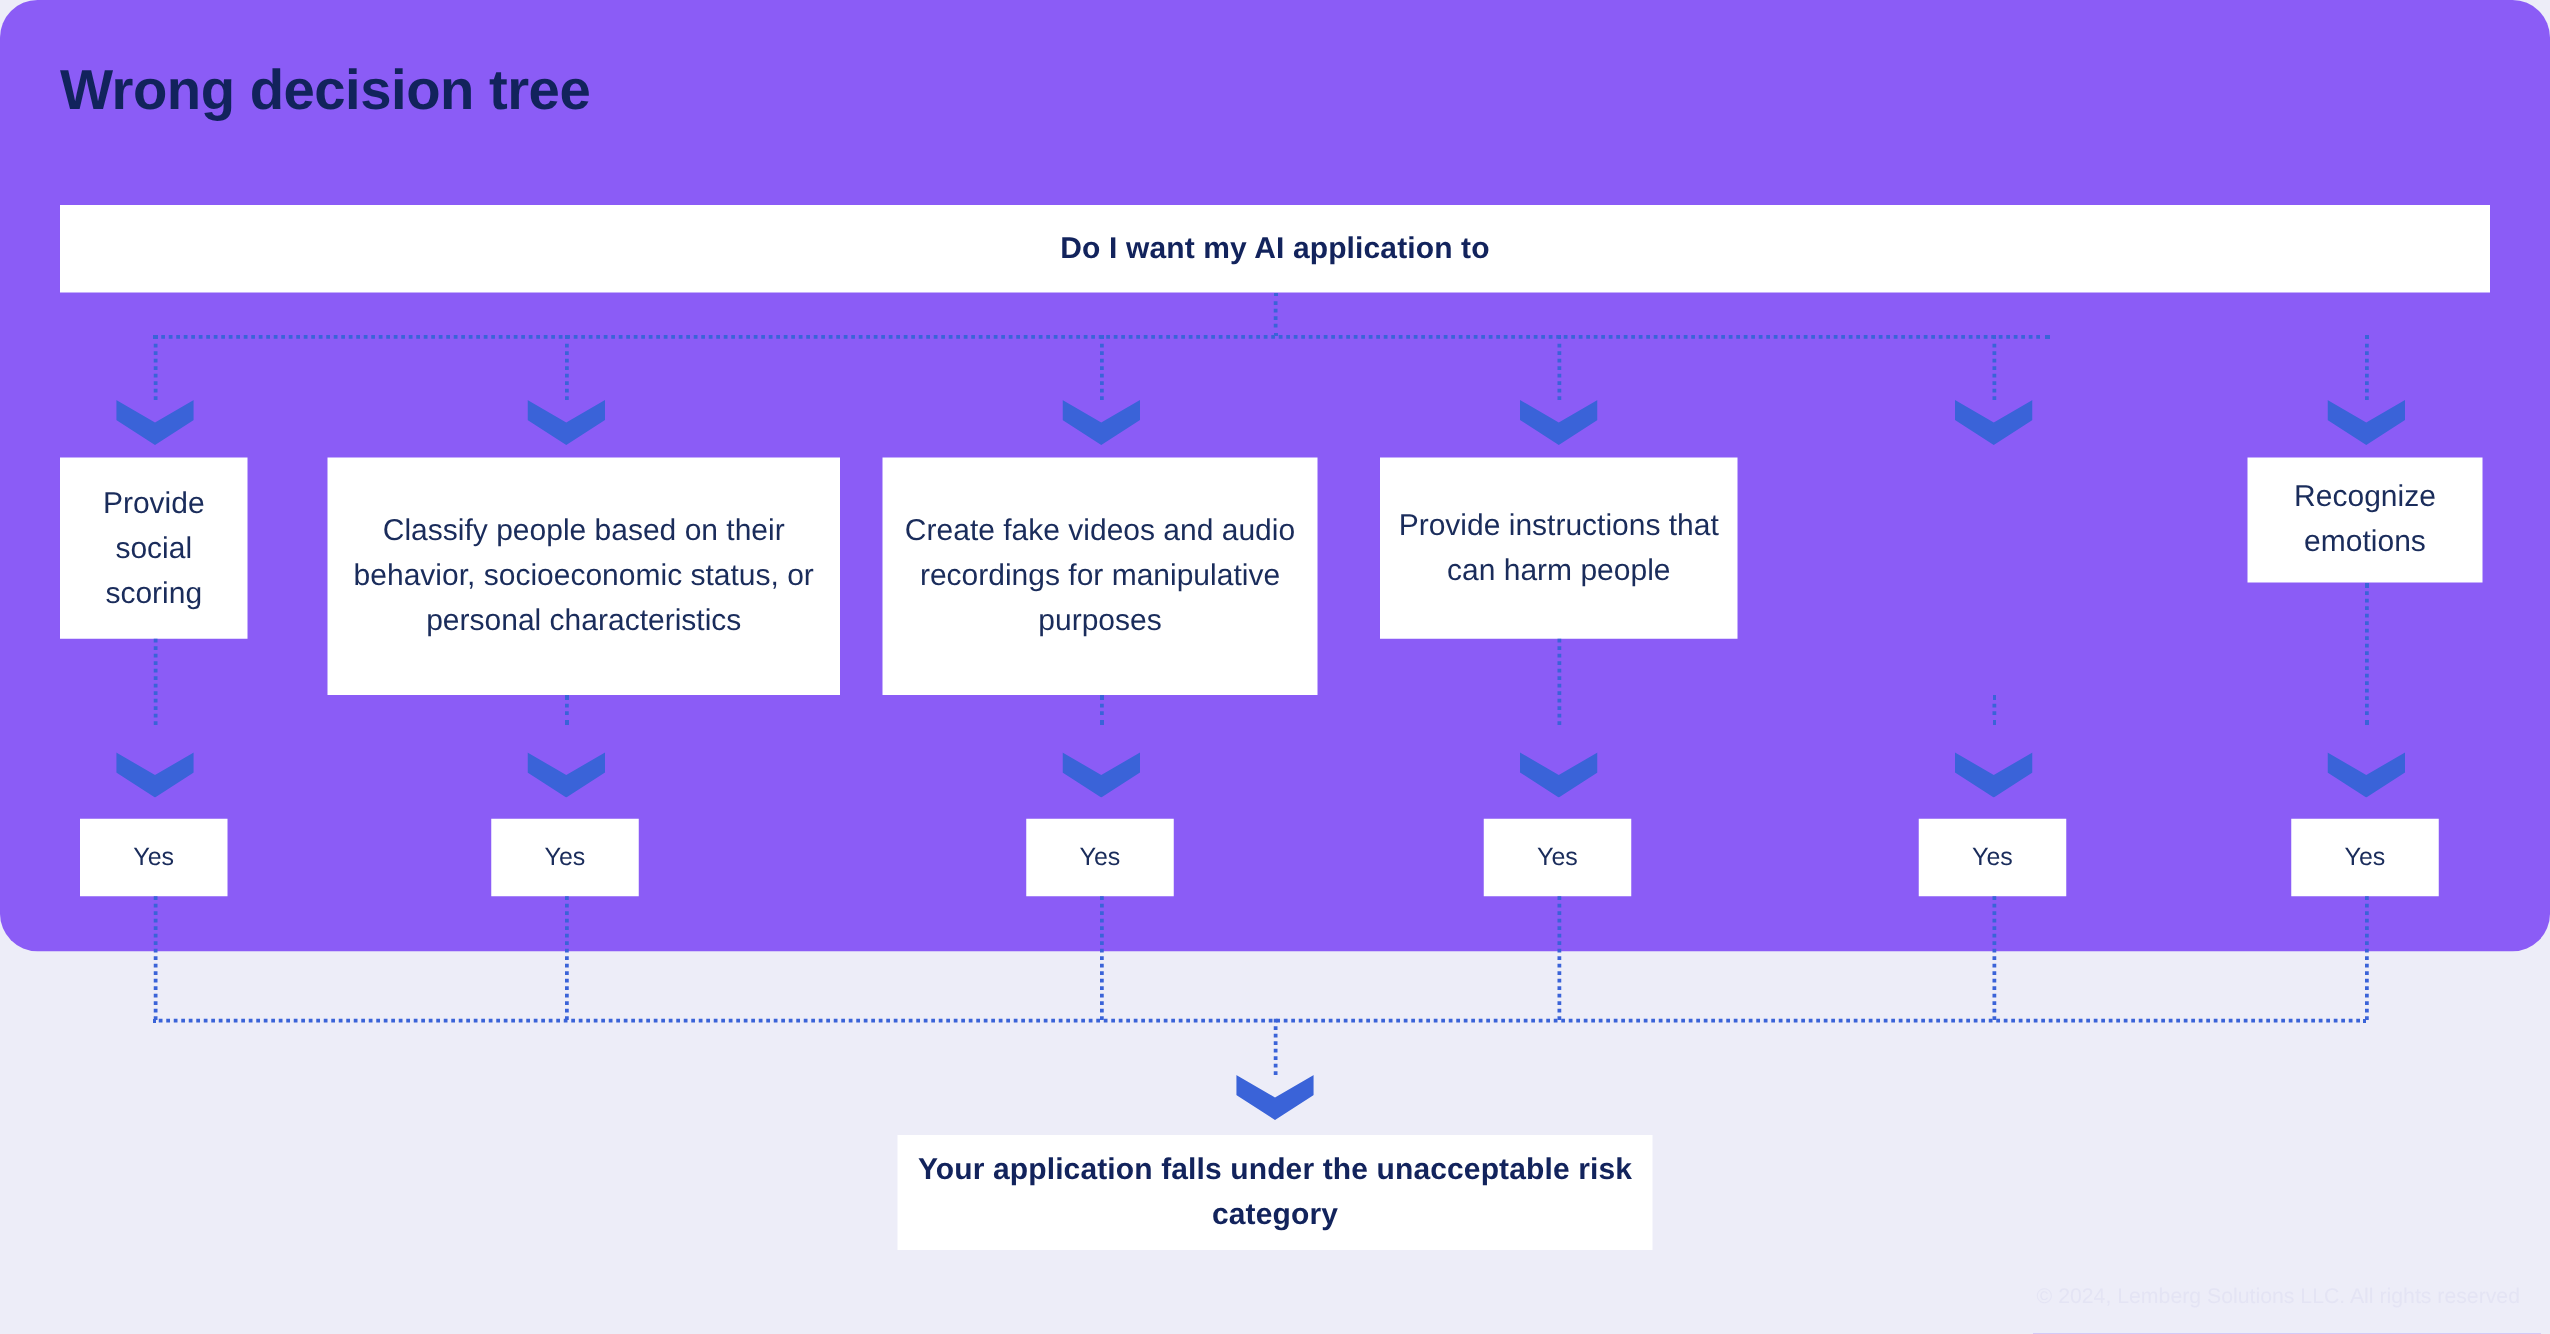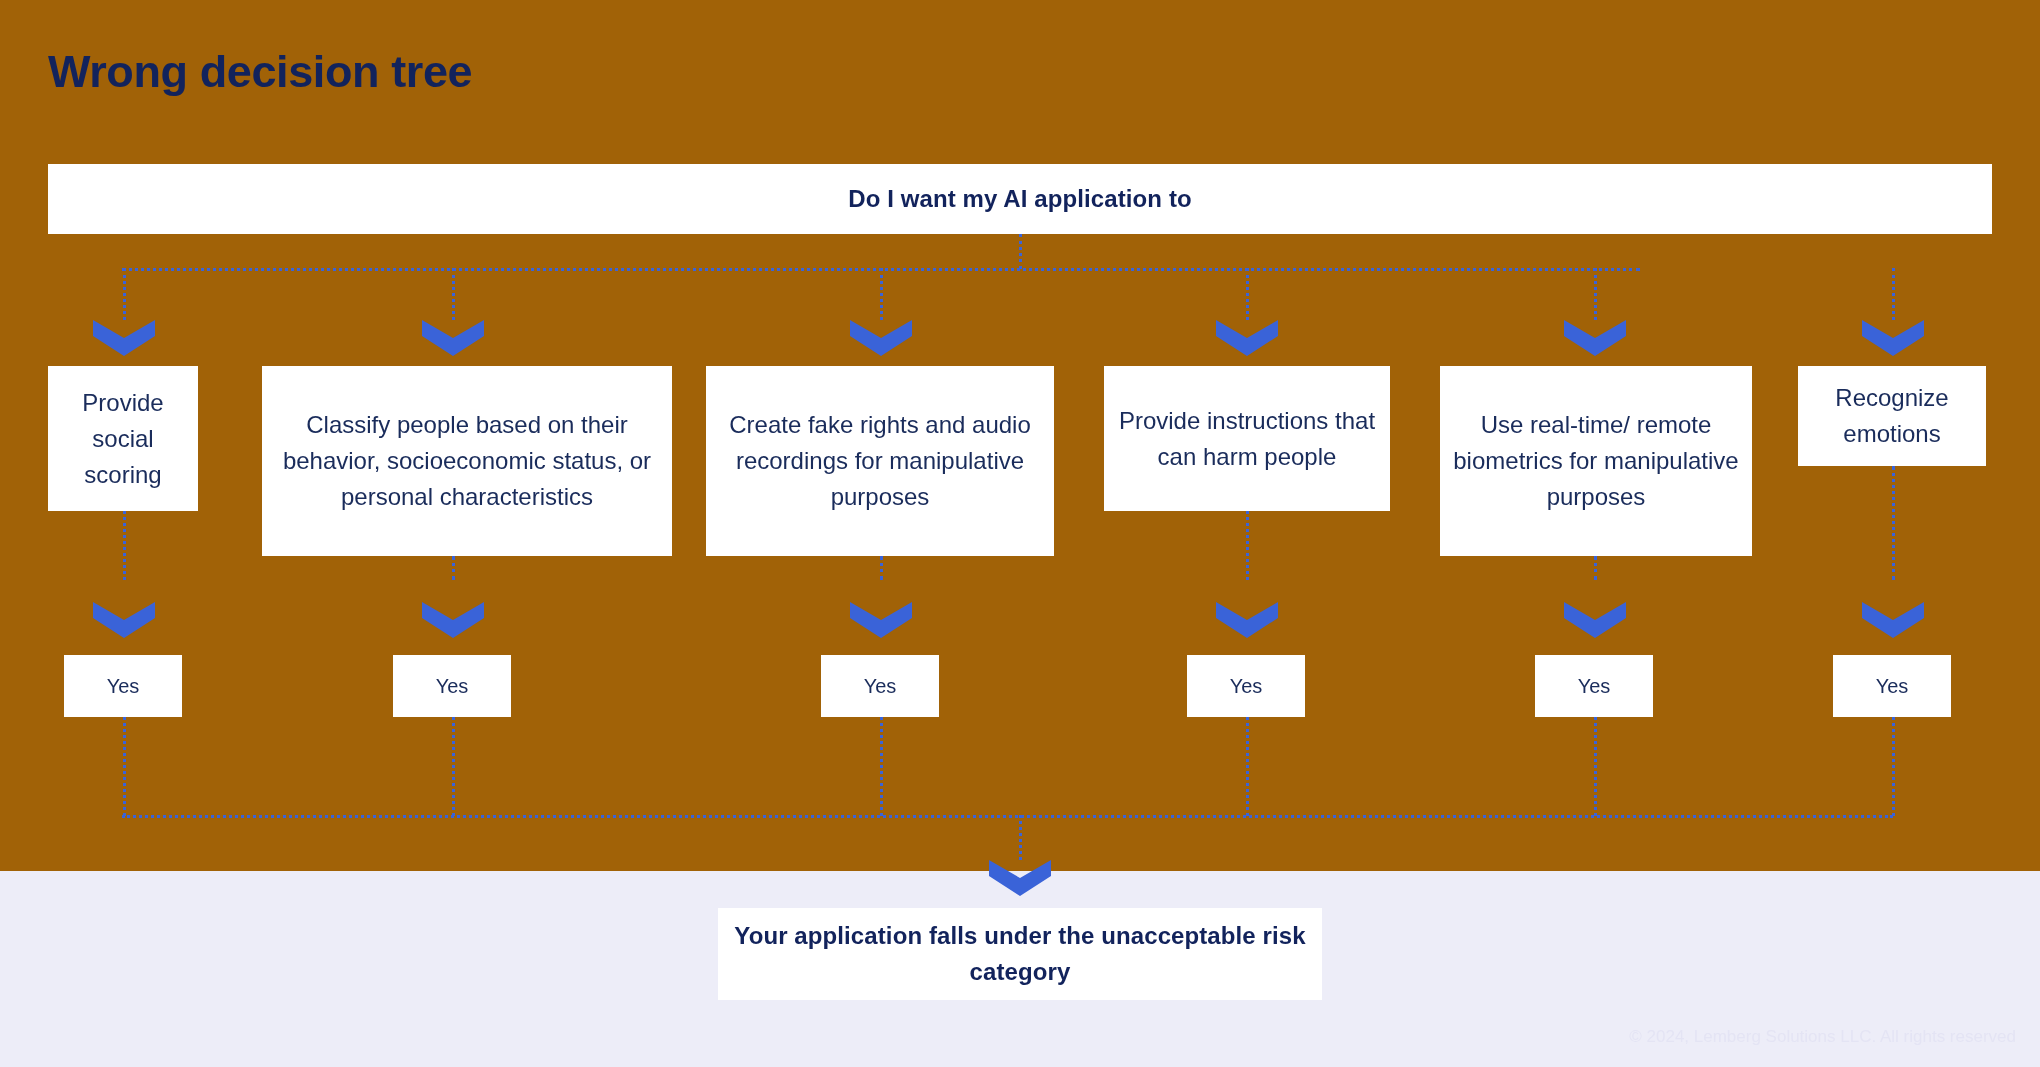--- a/index.html
+++ b/index.html
@@ -9,22 +9,23 @@
   body {
     width: 2040px;
     height: 1067px;
     background: #ededf8;
     font-family: "Liberation Sans", sans-serif;
     overflow: hidden;
   }
   #stage {
     position: relative;
     width: 2040px;
-    height: 871px;
-    background: #a16207;
+    height: 761px;
+    background: #8b5cf6;
+    border-radius: 30px;
   }
 
   
   #page-title {
     position: absolute;
     left: 48px;
     top: 46px;
     font-size: 45px;
     font-weight: bold;
     color: #12235c;
@@ -166,30 +167,27 @@
 
   <div class="box opt-box" style="left:48px; top:366px; width:150px; height:145px;">
     <span class="box-text">Provide social scoring</span>
   </div>
 
   <div class="box opt-box" style="left:248px; top:366px; width:410px; height:190px;margin-left:14px;">
     <span class="box-text">Classify people based on their behavior, socioeconomic status, or personal characteristics</span>
   </div>
 
   <div class="box opt-box" style="left:706px; top:366px; width:348px; height:190px;">
-    <span class="box-text">Create fake rights and audio recordings for manipulative purposes</span>
+    <span class="box-text">Create fake videos and audio recordings for manipulative purposes</span>
   </div>
 
   <div class="box opt-box" style="left:1104px; top:366px; width:286px; height:145px;">
     <span class="box-text">Provide instructions that can harm people</span>
   </div>
 
-  <div class="box opt-box" style="left:1440px; top:366px; width:312px; height:190px;">
-    <span class="box-text">Use real-time/ remote biometrics for manipulative purposes</span>
-  </div>
 
   <div class="box opt-box" style="left:1798px; top:366px; width:188px; height:100px;">
     <span class="box-text">Recognize emotions</span>
   </div>
 
   <div class="vline" style="left:123px;  top:511px; height:69px;"></div>
   <div class="vline" style="left:452px;  top:556px; height:24px;"></div>
   <div class="vline" style="left:880px;  top:556px; height:24px;"></div>
   <div class="vline" style="left:1246px; top:511px; height:69px;"></div>
   <div class="vline" style="left:1594px; top:556px; height:24px;"></div>

